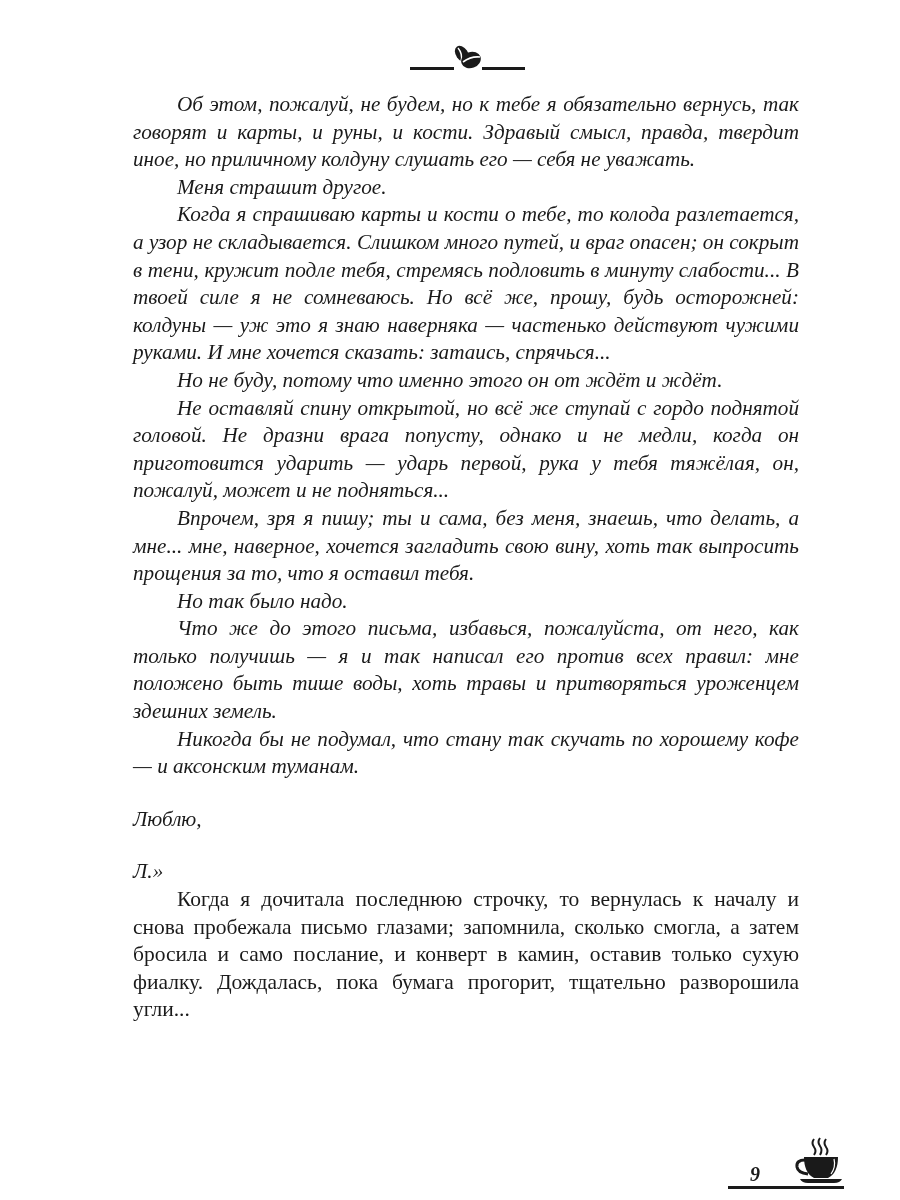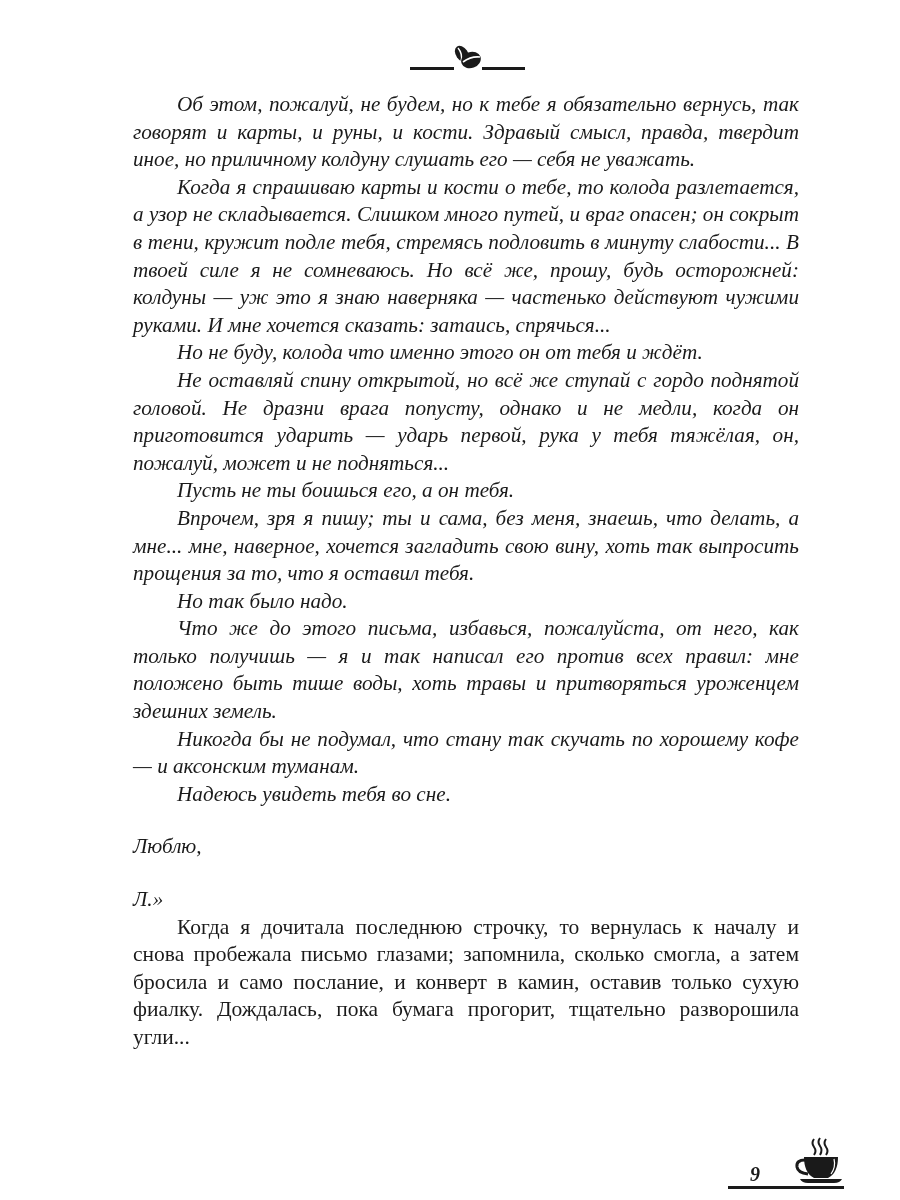--- a/index.html
+++ b/index.html
@@ -48,29 +48,28 @@
       <path d="M5 5 Q10 11 8 18" stroke="#fff" stroke-width="1.4" fill="none"></path>
       <ellipse cx="18" cy="17" rx="10" ry="8" transform="rotate(-20 18 17)" fill="#1a1a1a"></ellipse>
       <path d="M10 19 Q18 13 27 14" stroke="#fff" stroke-width="1.6" fill="none"></path>
     </svg>
     <div class="rule right"></div>
   </div>
 
   <div class="body-text">
     <div class="letter">
       <p>Об этом, пожалуй, не будем, но к тебе я обязательно вер­нусь, так говорят и карты, и руны, и кости. Здравый смысл, правда, твердит иное, но приличному колдуну слушать его — себя не уважать.</p>
+      <p>Меня страшит другое.</p>
       <p>Когда я спрашиваю карты и кости о тебе, то колода раз­летается, а узор не складывается. Слишком много путей, и враг опасен; он сокрыт в тени, кружит подле тебя, стремясь под­ловить в минуту слабости... В твоей силе я не сомневаюсь. Но всё же, прошу, будь осторожней: колдуны — уж это я знаю наверняка — частенько действуют чужими руками. И мне хо­чется сказать: затаись, спрячься...</p>
-      <p>Но не буду, колода что именно этого он от тебя и ждёт.</p>
+      <p>Но не буду, потому что именно этого он от ждёт и ждёт.</p>
       <p>Не оставляй спину открытой, но всё же ступай с гордо поднятой головой. Не дразни врага попусту, однако и не медли, когда он приготовится ударить — ударь первой, рука у тебя тяжёлая, он, пожалуй, может и не подняться...</p>
-      <p>Пусть не ты боишься его, а он тебя.</p>
       <p>Впрочем, зря я пишу; ты и сама, без меня, знаешь, что де­лать, а мне... мне, наверное, хочется загладить свою вину, хоть так выпросить прощения за то, что я оставил тебя.</p>
       <p>Но так было надо.</p>
       <p>Что же до этого письма, избавься, пожалуйста, от него, как только получишь — я и так написал его против всех правил: мне положено быть тише воды, хоть травы и притворяться уроженцем здешних земель.</p>
       <p>Никогда бы не подумал, что стану так скучать по хороше­му кофе — и аксонским туманам.</p>
-      <p>Надеюсь увидеть тебя во сне.</p>
       <p class="sign">Люблю,</p>
       <p class="sign">Л.»</p>
     </div>
 
     <div class="narrative">
       <p>Когда я дочитала последнюю строчку, то вернулась к началу и снова пробежала письмо глазами; запомнила, сколько смогла, а затем бросила и само послание, и конверт в камин, оставив только сухую фиалку. Дождалась, пока бумага прогорит, тща­тельно разворошила угли...</p>
     </div>
   </div>
 
   <div class="footer">

